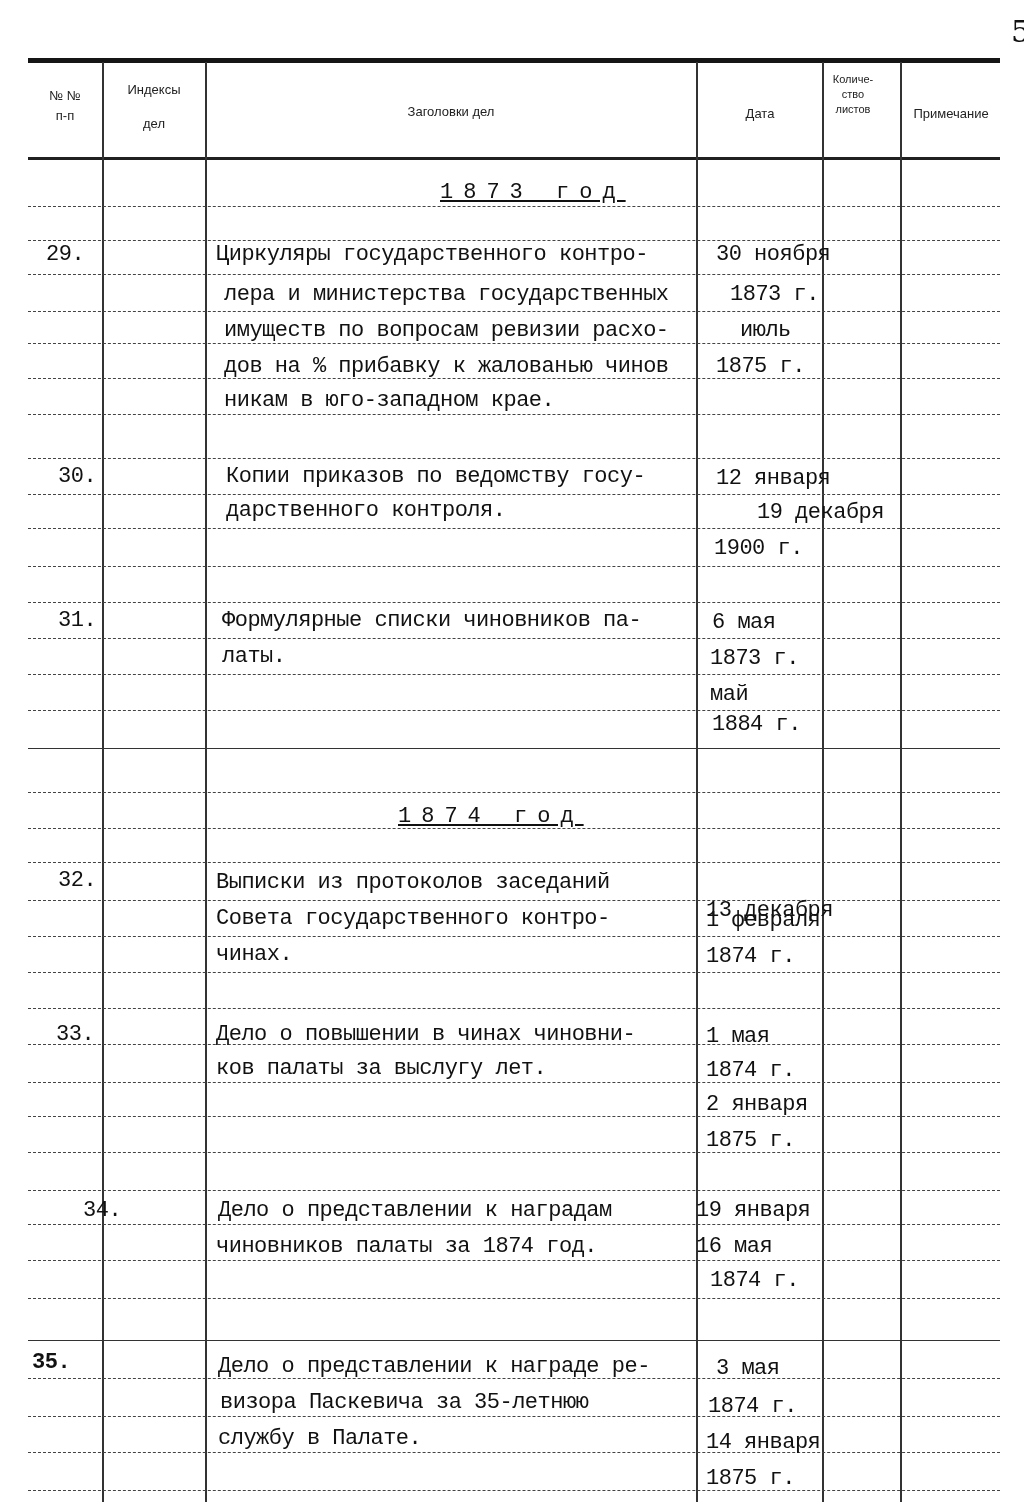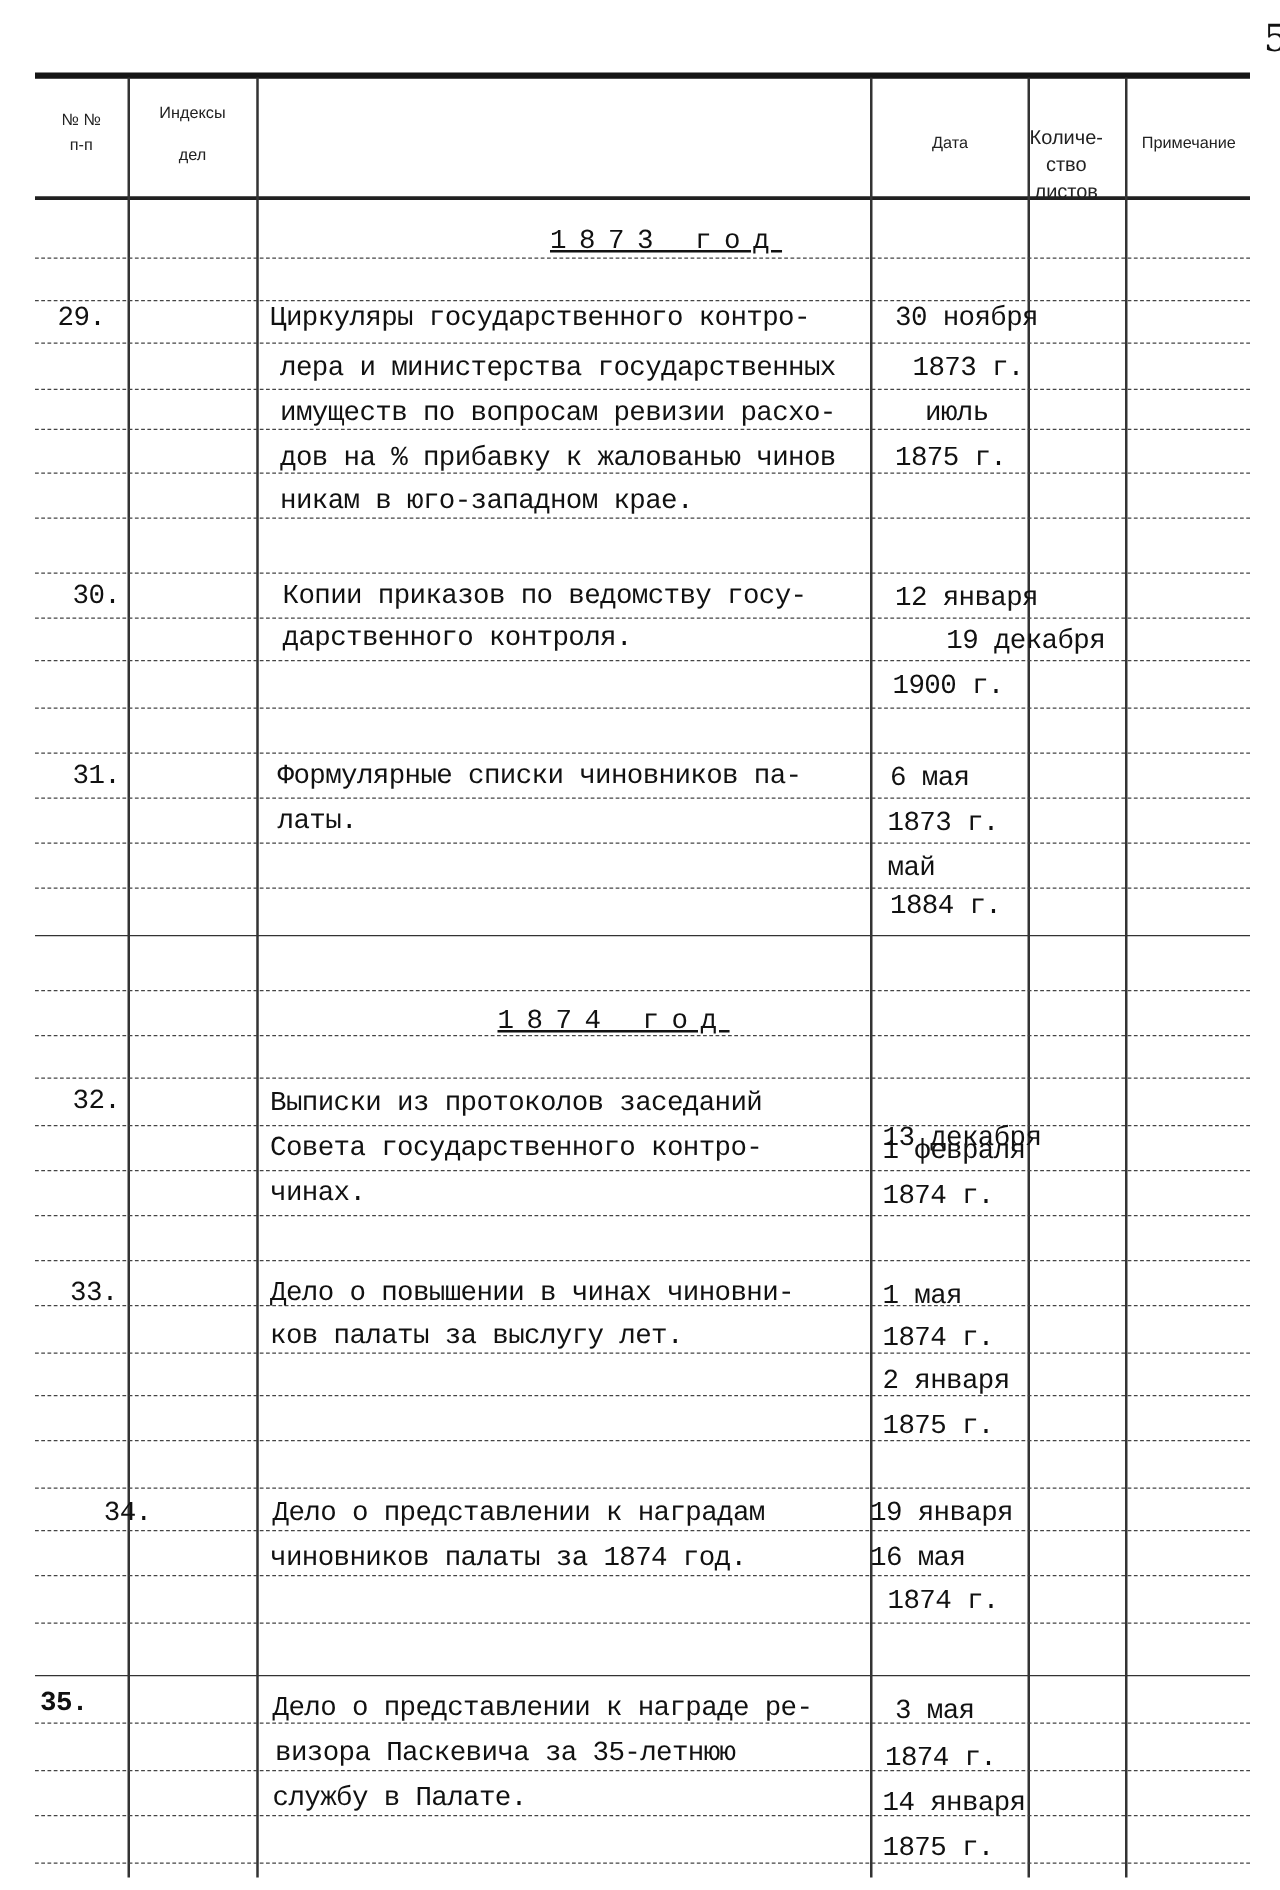--- a/index.html
+++ b/index.html
@@ -35,22 +35,23 @@
   <div class="vline" style="left:900px"></div>
 
   <div class="hdr" style="left:30px; top:86px; width:70px;">
     <div>№ №</div>
     <div>п-п</div>
   </div>
   <div class="hdr" style="left:104px; top:80px; width:100px;">
     <div>Индексы</div>
     <div style="margin-top:14px">дел</div>
   </div>
+  <div class="hdr" style="left:206px; top:102px; width:490px;">Заголовки  дел</div>
   <div class="hdr" style="left:698px; top:104px; width:124px;">Дата</div>
-  <div class="hdr" style="left:823px; top:100px; width:60px; font-size:16px; line-height:1.35;">
+  <div class="hdr" style="left:823px; top:72px; width:60px; font-size:11px; line-height:1.35;">
     <div>Количе-</div>
     <div>ство</div>
     <div>листов</div>
   </div>
   <div class="hdr" style="left:901px; top:104px; width:100px;">Примечание</div>
 
   <div class="row-line" style="top:206px"></div>
   <div class="row-line" style="top:240px"></div>
   <div class="row-line" style="top:274px"></div>
   <div class="row-line" style="top:311px"></div>

